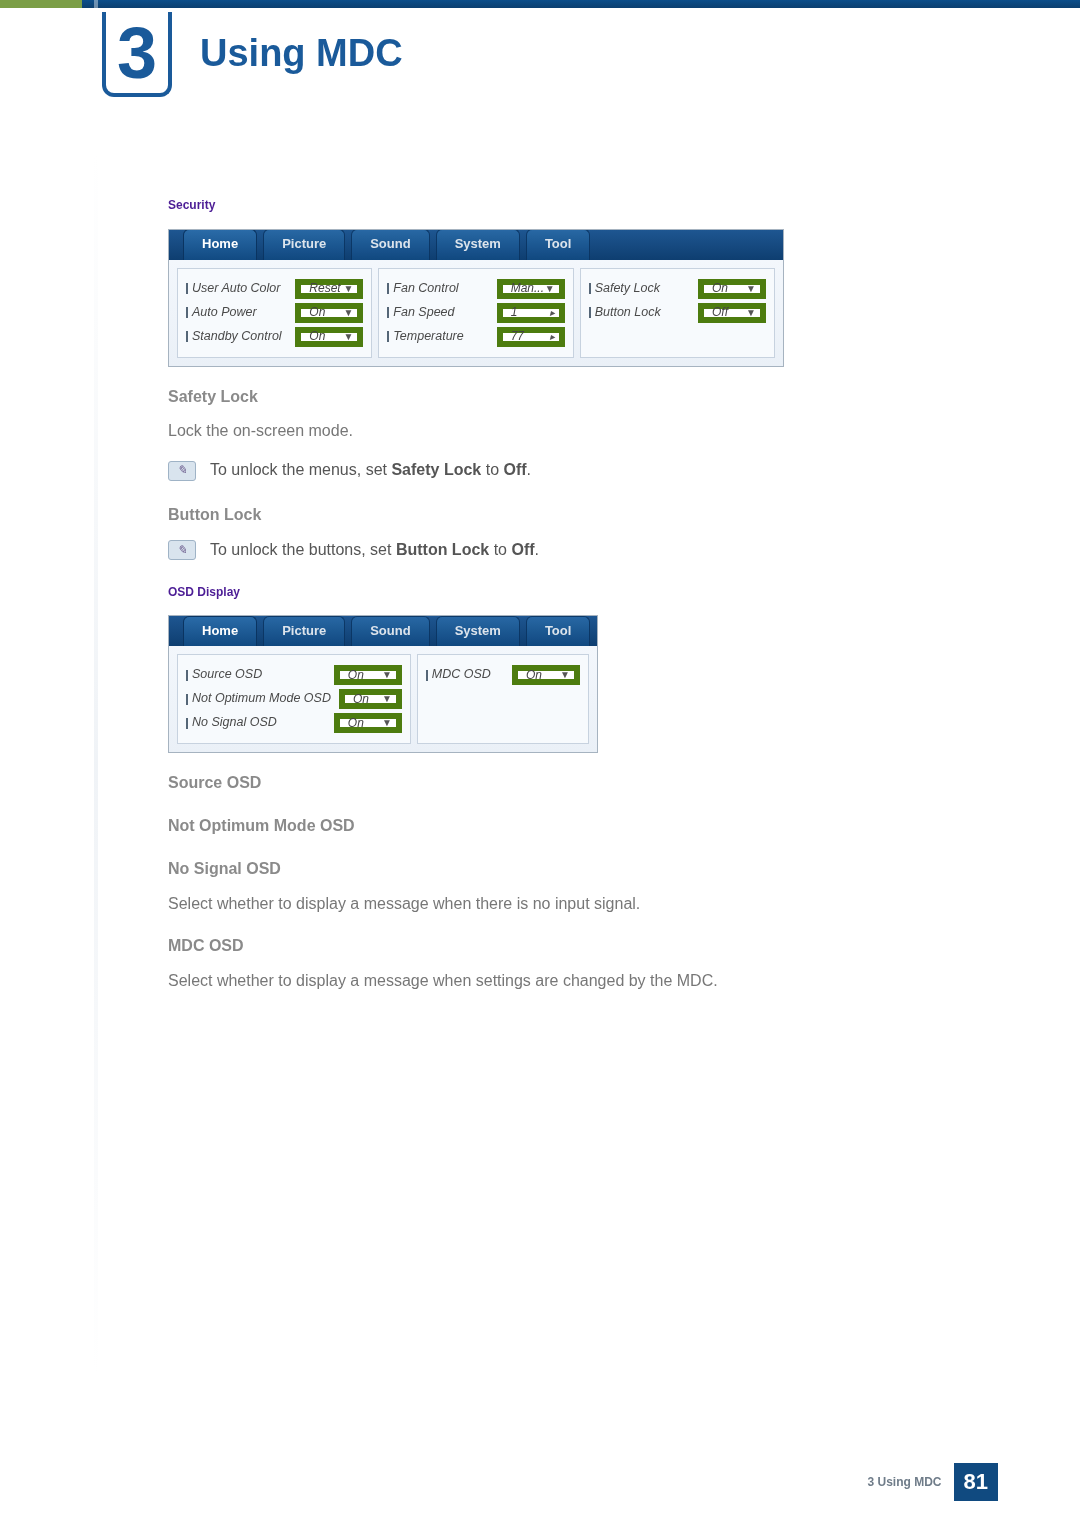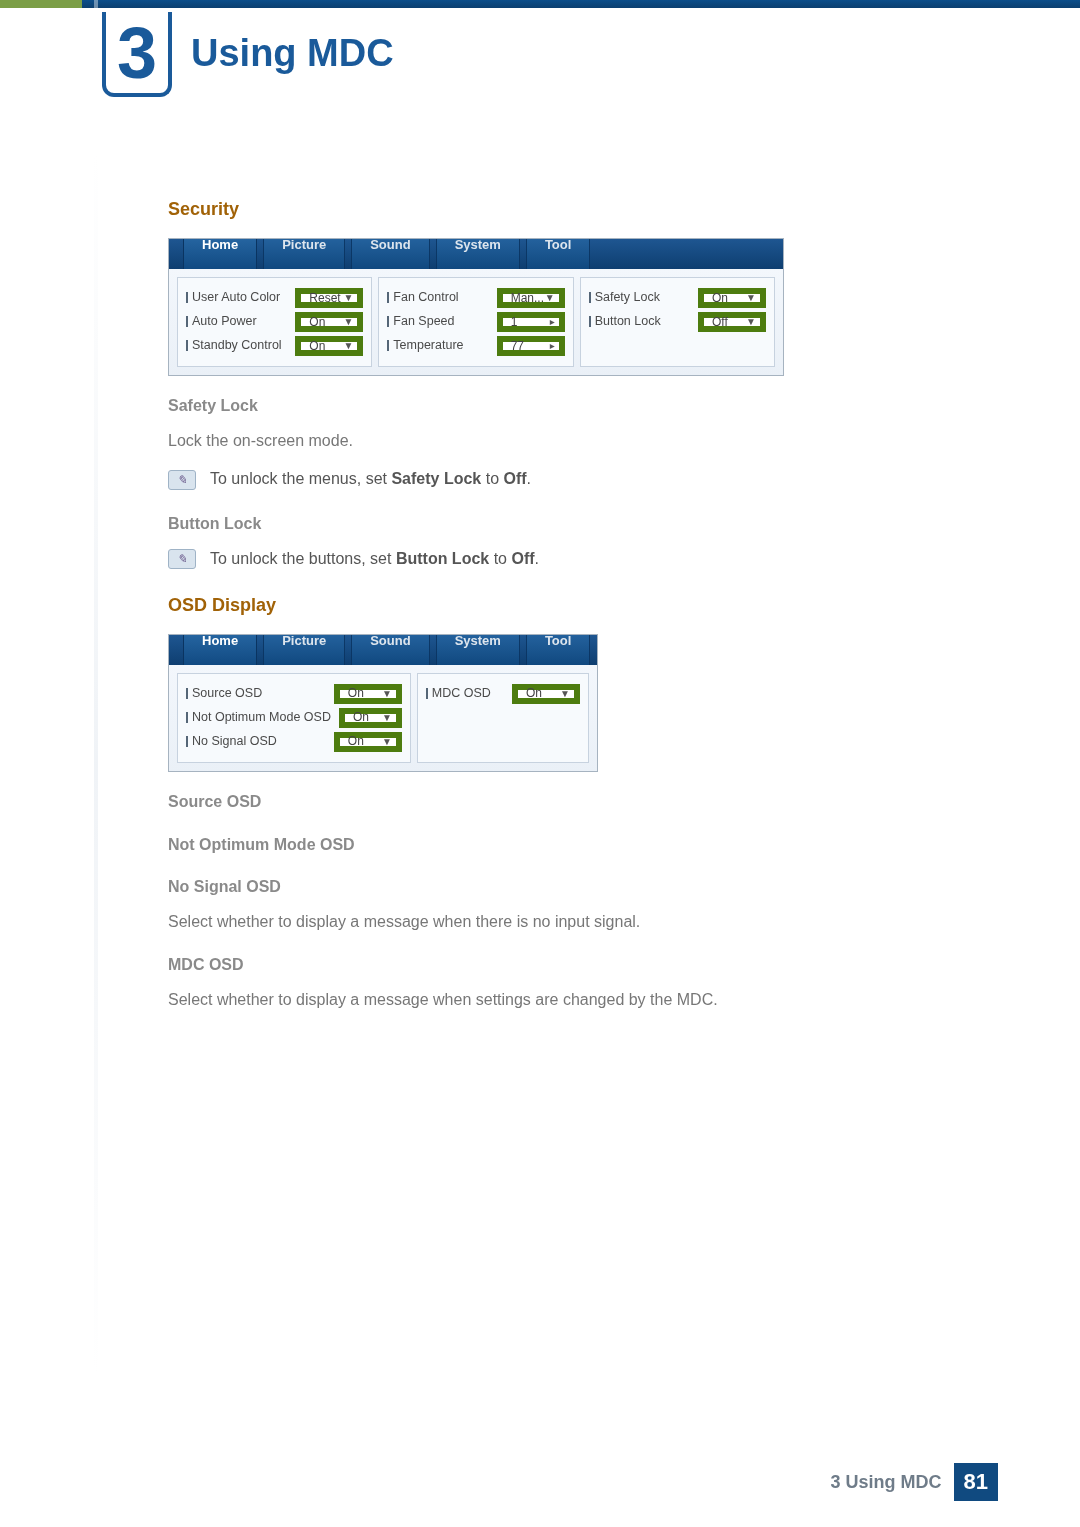--- a/index.html
+++ b/index.html
@@ -20,30 +20,30 @@
 
   .chapter-badge {
     position: absolute; left: 102px; top: 12px;
     width: 70px; height: 85px;
     background: #fff; border: 4px solid #1a5a9a; border-top: none;
     border-bottom-left-radius: 12px; border-bottom-right-radius: 12px;
     display: flex; align-items: center; justify-content: center;
     color: #1a5a9a; font-size: 72px; font-weight: bold;
   }
   .chapter-title {
-    position: absolute; left: 191px; top: 32px;
+    position: absolute; left: 200px; top: 32px;
     color: #1a5a9a; font-size: 38px; font-weight: bold;
   }
 
   .content {
     position: absolute; left: 168px; top: 190px; width: 780px;
     font-size: 16px; line-height: 1.55;
   }
 
-  .h-orange { color: #a16207; font-weight: bold; font-size: 18px; margin: 6px 0 14px; }
+  .h-orange { color: #4c1d95; font-weight: bold; font-size: 12px; margin: 6px 0 14px; }
   .h-bold   { color: #8a8a8a; font-weight: bold; margin: 18px 0 10px; }
   .body-txt { color: #777; margin: 0 0 14px; }
 
   .note-row { display: flex; align-items: center; gap: 14px; margin: 6px 0 20px; }
   .note-icon {
     width: 28px; height: 20px; background: #d9e4ee; border: 1px solid #9fb3c6;
     border-radius: 3px; display: flex; align-items: center; justify-content: center;
     color: #658; font-style: italic; font-size: 12px;
   }
 
@@ -54,33 +54,34 @@
     margin-bottom: 18px;
     overflow: hidden;
   }
   .tab-row {
     display: flex; align-items: flex-end; gap: 6px;
     background: linear-gradient(#1e5691,#0e3e70);
     padding: 5px 14px 0;
     height: 30px;
   }
   .tab {
-    padding: 4px 18px 14px;
+    padding: 4px 18px 5px;
     color: #fff; font-weight: bold; font-size: 13px;
     background: linear-gradient(#2a6ba8,#114a82);
     border: 1px solid #0a3461; border-bottom: none;
     border-top-left-radius: 6px; border-top-right-radius: 6px;
     cursor: pointer;
     margin-top: 23px;
   }
   .tab.inactive { opacity: 0.85; }
 
   .panel-body {
     display: flex; gap: 6px; padding: 8px;
     background: linear-gradient(#f3f7fc,#eaf0f7);
+    font-style: italic;
   }
   .col {
     flex: 1; border: 1px solid #c7d2df; background: #f7fafd;
     padding: 6px 8px; min-width: 0;
   }
   .field-row {
     display: flex; align-items: center; justify-content: space-between;
     gap: 8px; margin: 4px 0; font-size: 12.5px; color: #4a4a4a;
   }
   .field-row .lbl { display: flex; align-items: center; gap: 4px; white-space: nowrap; }
@@ -99,21 +100,21 @@
 
   .left-strip {
     position: absolute; left: 94px; top: 0; bottom: 0; width: 4px;
     background: linear-gradient(#fff 10%, #d9e1ea 50%, #fff 90%);
     opacity: .4;
   }
 
   .footer {
     position: absolute; bottom: 26px; right: 82px; display: flex; align-items: center; gap: 12px;
   }
-  .footer-text { color: #6f7c89; font-size: 18px; font-weight: bold; }
+  .footer-text { color: #6f7c89; font-size: 12px; font-weight: bold; }
   .footer-page {
     background: #104a80; color: #fff; font-weight: bold; font-size: 22px;
     padding: 6px 10px;
   }
 </style>
 </head>
 <body>
 
 <div class="top-bars">
   <div class="bar1"></div>

